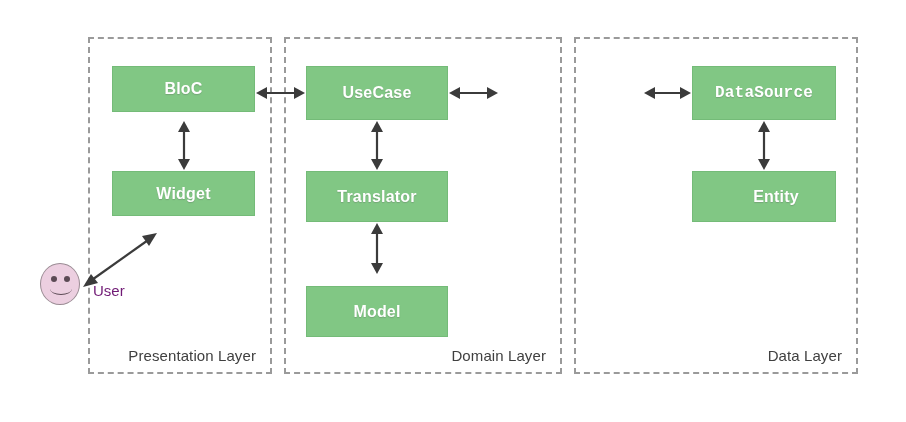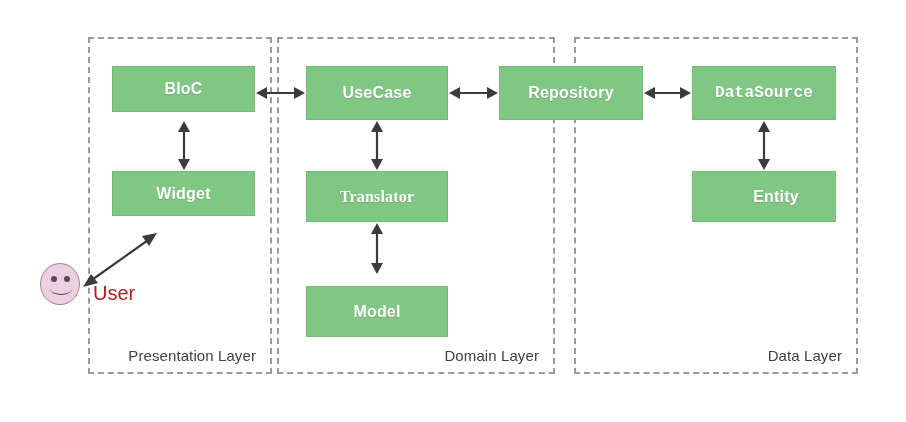--- a/index.html
+++ b/index.html
@@ -88,36 +88,36 @@
     position: absolute;
     left: 9px;
     top: 19px;
     width: 22px;
     height: 11px;
     border-bottom: 1.6px solid #5b4a54;
     border-radius: 0 0 60% 60%;
   }
   .user-label {
     position: absolute;
-    font-size: 20px;
-    color: #b91c1c;
+    font-size: 15px;
+    color: #701a75;
     white-space: nowrap;
     z-index: 5;
   }
 </style>
 </head>
 <body>
 
 <div id="canvas">
 
   <div class="layer" style="left:88px; top:37px; width:184px; height:337px;">
     <div class="layer-label">Presentation Layer</div>
   </div>
 
-  <div class="layer" style="left:277px; top:37px; width:278px; height:337px;">
+  <div class="layer" style="left:284px; top:37px; width:278px; height:337px;">
     <div class="layer-label">Domain Layer</div>
   </div>
 
   <div class="layer" style="left:574px; top:37px; width:284px; height:337px;">
     <div class="layer-label">Data Layer</div>
   </div>
 
   <svg class="arrow-svg" style="left:70px; top:220px; width:110px; height:80px;" viewBox="0 0 110 80">
     <line class="arrow-line" x1="19" y1="62" x2="81" y2="18"></line>
     <polygon class="arrow-head" points="87,13 72,16 79,26"></polygon>
@@ -171,31 +171,28 @@
   </div>
 
   <div class="node" style="left:112px; top:171px; width:143px; height:45px;">
     <span>Widget</span>
   </div>
 
   <div class="node" style="left:306px; top:66px; width:142px; height:54px;">
     <span>UseCase</span>
   </div>
 
-  <div class="node" style="left:306px; top:171px; width:142px; height:51px;font-family:Liberation Serif, serif;">
+  <div class="node" style="left:306px; top:171px; width:142px; height:51px;">
     <span>Translator</span>
   </div>
 
   <div class="node" style="left:306px; top:275px; width:142px; height:51px;margin-top:11px;">
     <span>Model</span>
   </div>
 
-  <div class="node" style="left:499px; top:66px; width:144px; height:54px;">
-    <span>Repository</span>
-  </div>
 
   <div class="node" style="left:692px; top:66px; width:144px; height:54px;font-family:Liberation Mono, monospace;">
     <span>DataSource</span>
   </div>
 
   <div class="node" style="left:692px; top:171px; width:144px; height:51px;padding-left:24px;">
     <span>Entity</span>
   </div>
 
   <div class="user-face" style="left:40px; top:263px; width:40px; height:42px;">

